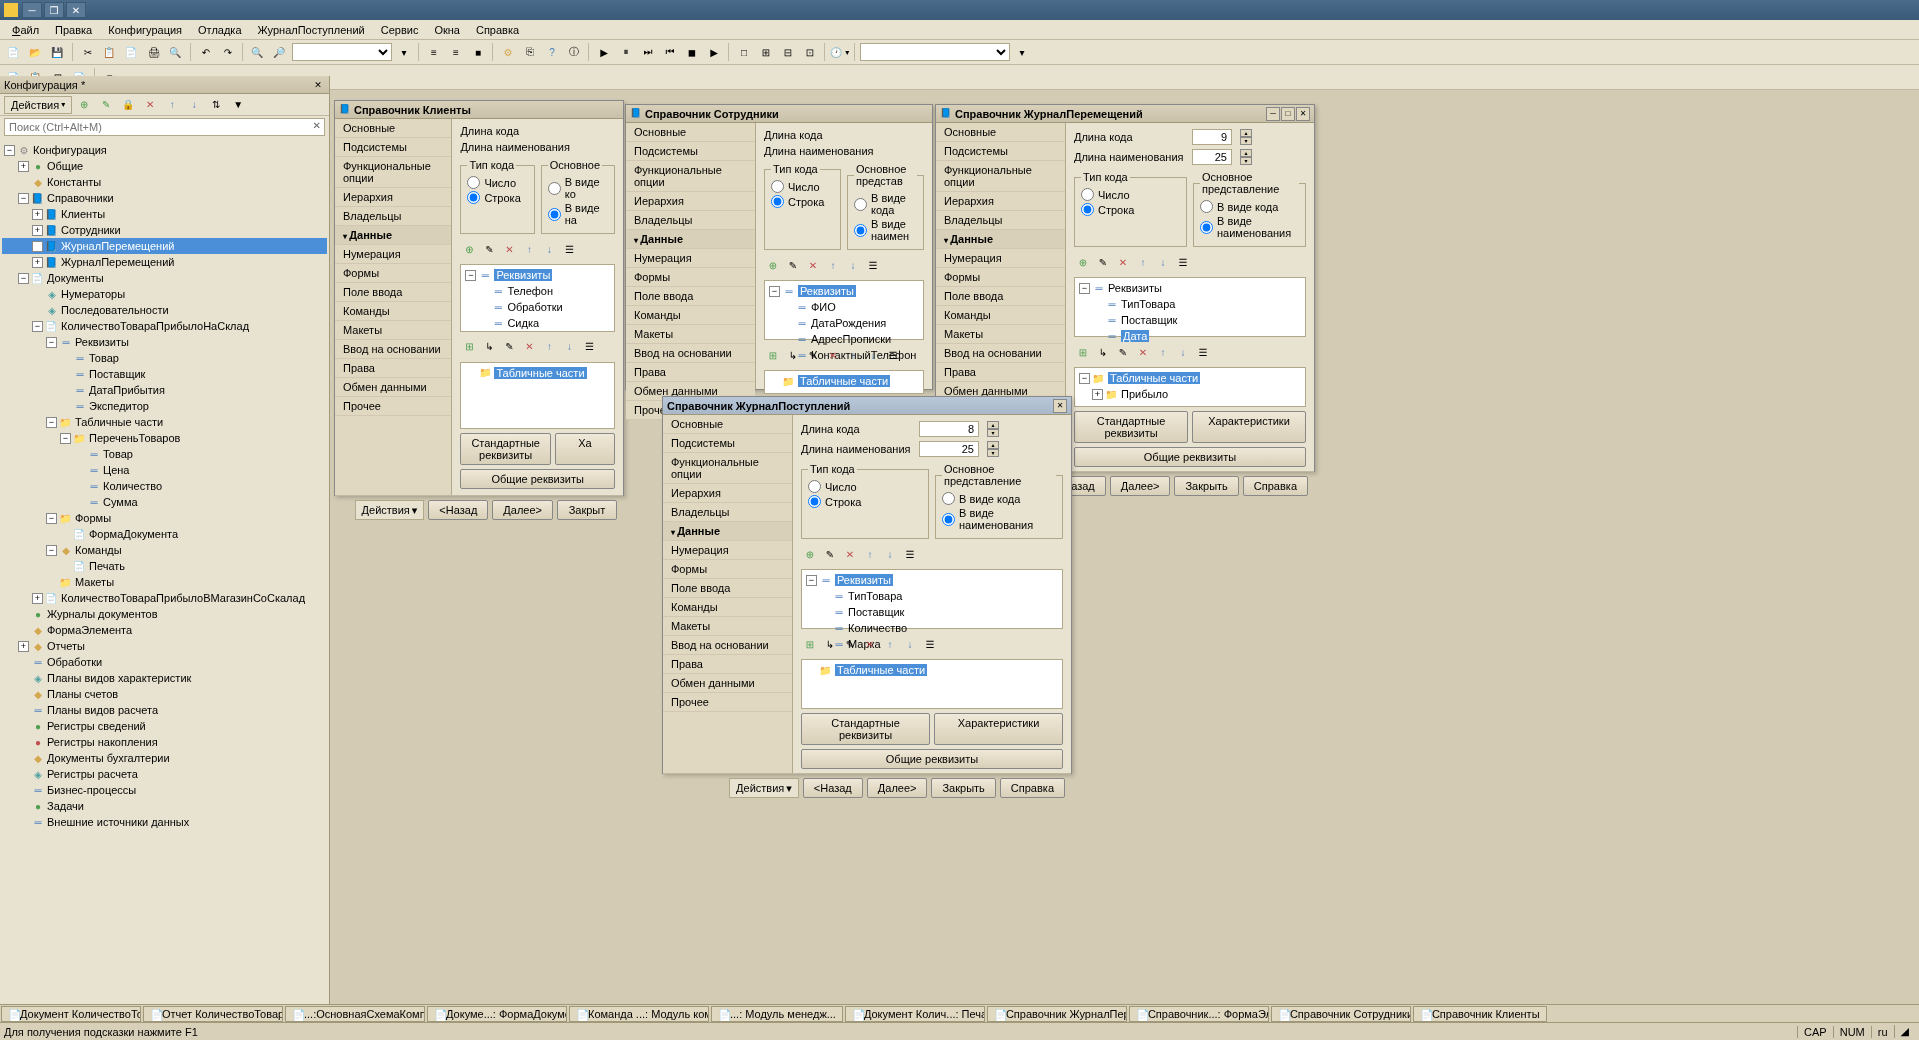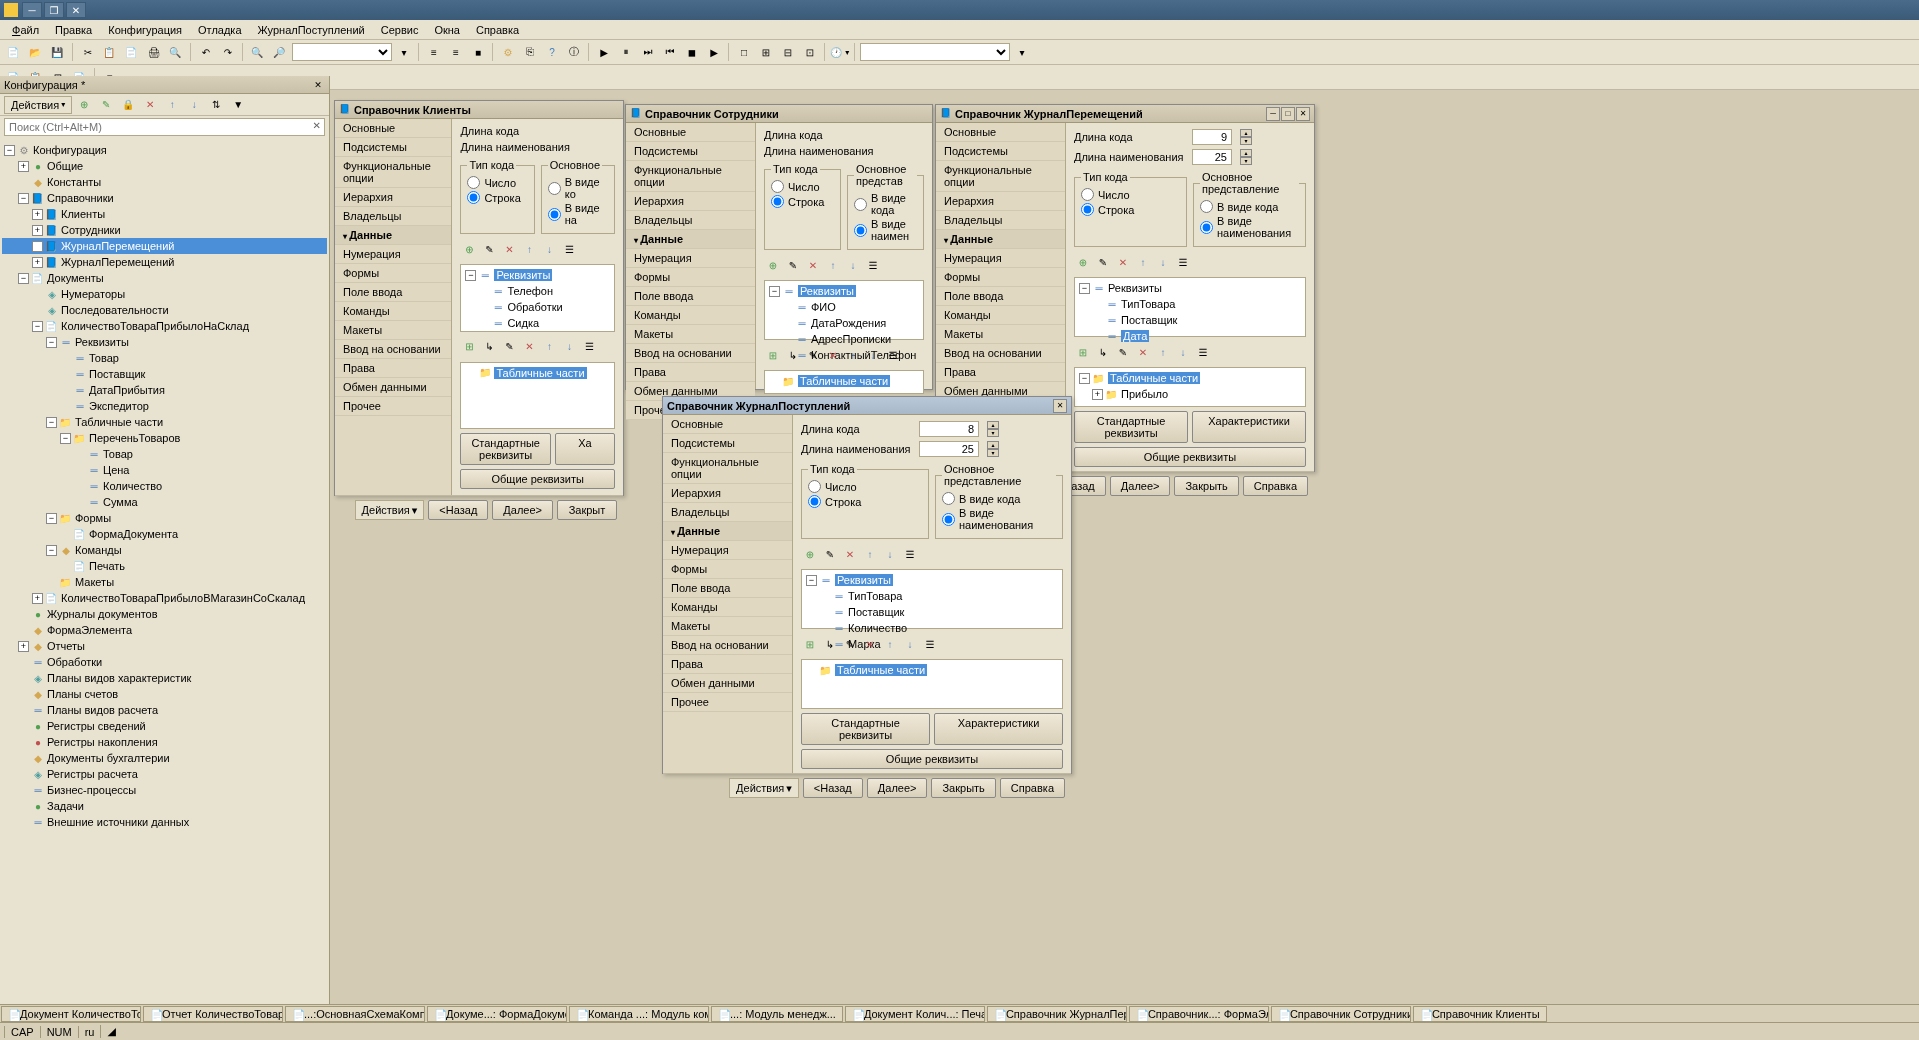--- a/index.html
+++ b/index.html
@@ -1015,17 +1015,18 @@
       <span class="task-icon">📄</span>
       <span>Справочник Сотрудники</span>
     </div>
     <div class="task-item">
       <span class="task-icon">📄</span>
       <span>Справочник Клиенты</span>
     </div>
   </div>
 
 <div class="statusbar">
+  <span class="status-text">Для получения подсказки нажмите F1</span>
   <span class="status-ind">CAP</span>
   <span class="status-ind">NUM</span>
   <span class="status-ind">ru</span>
   <span class="status-ind">◢</span>
 </div>
 
 </body></html>

